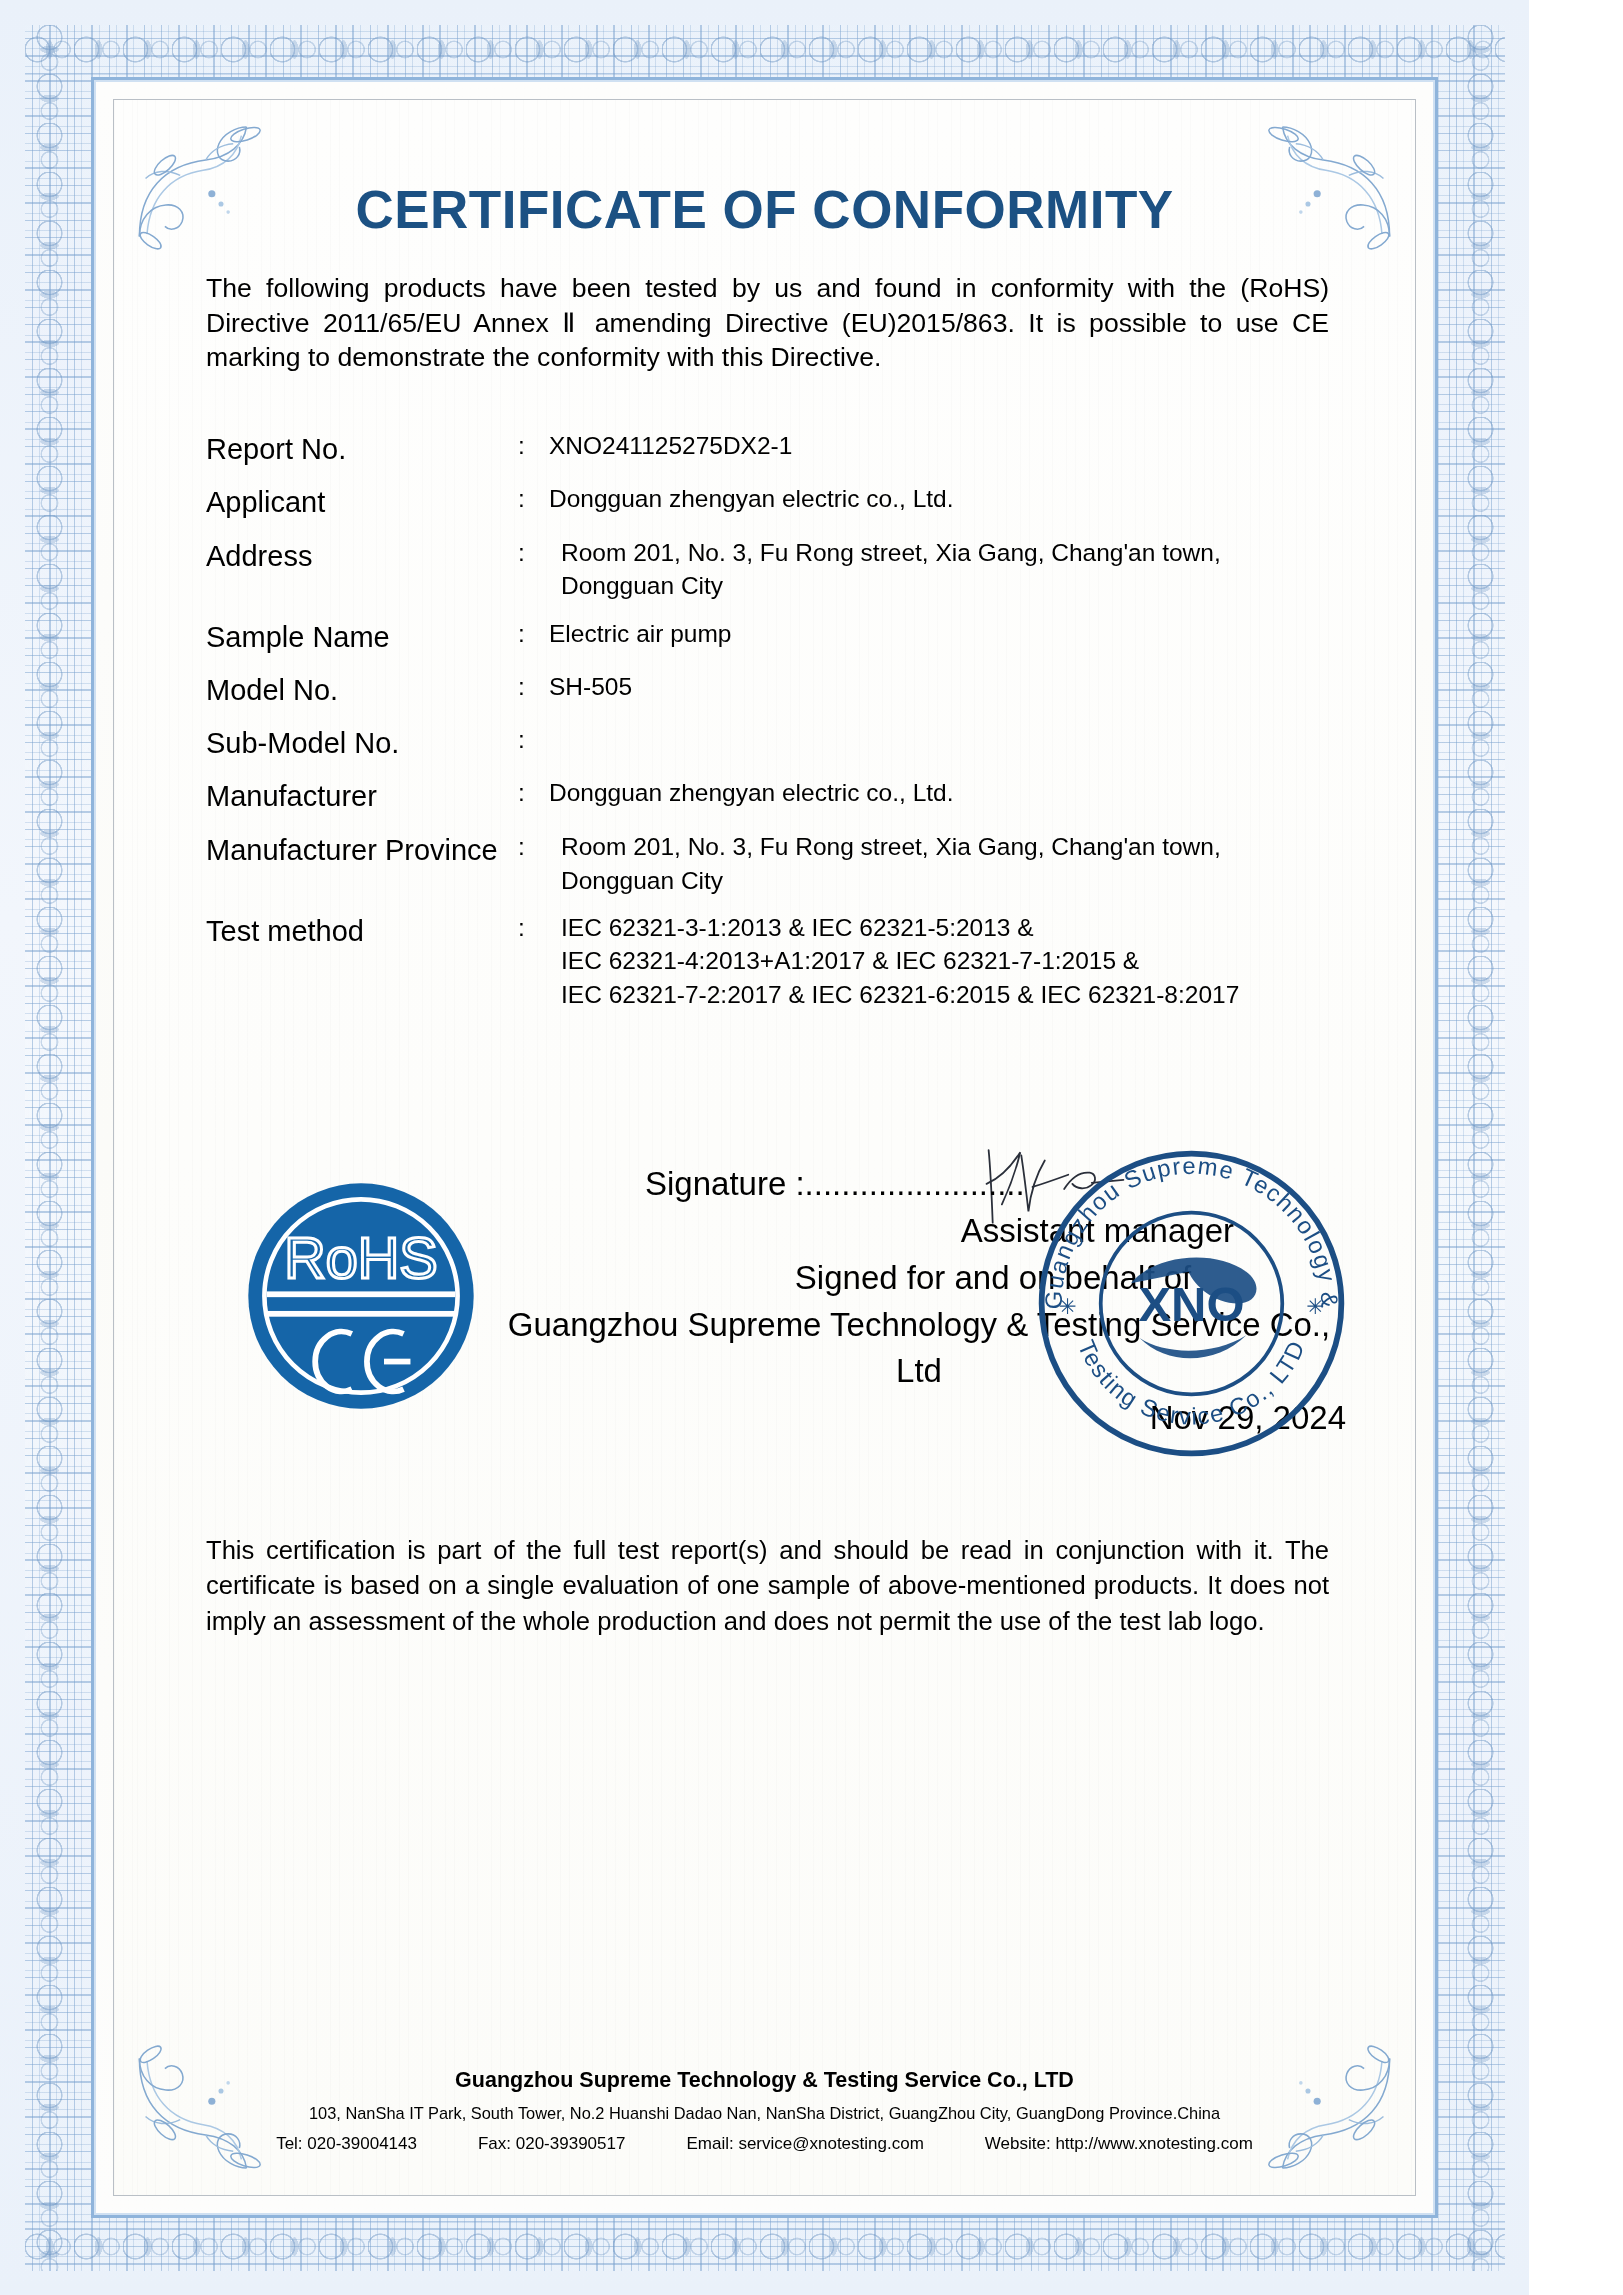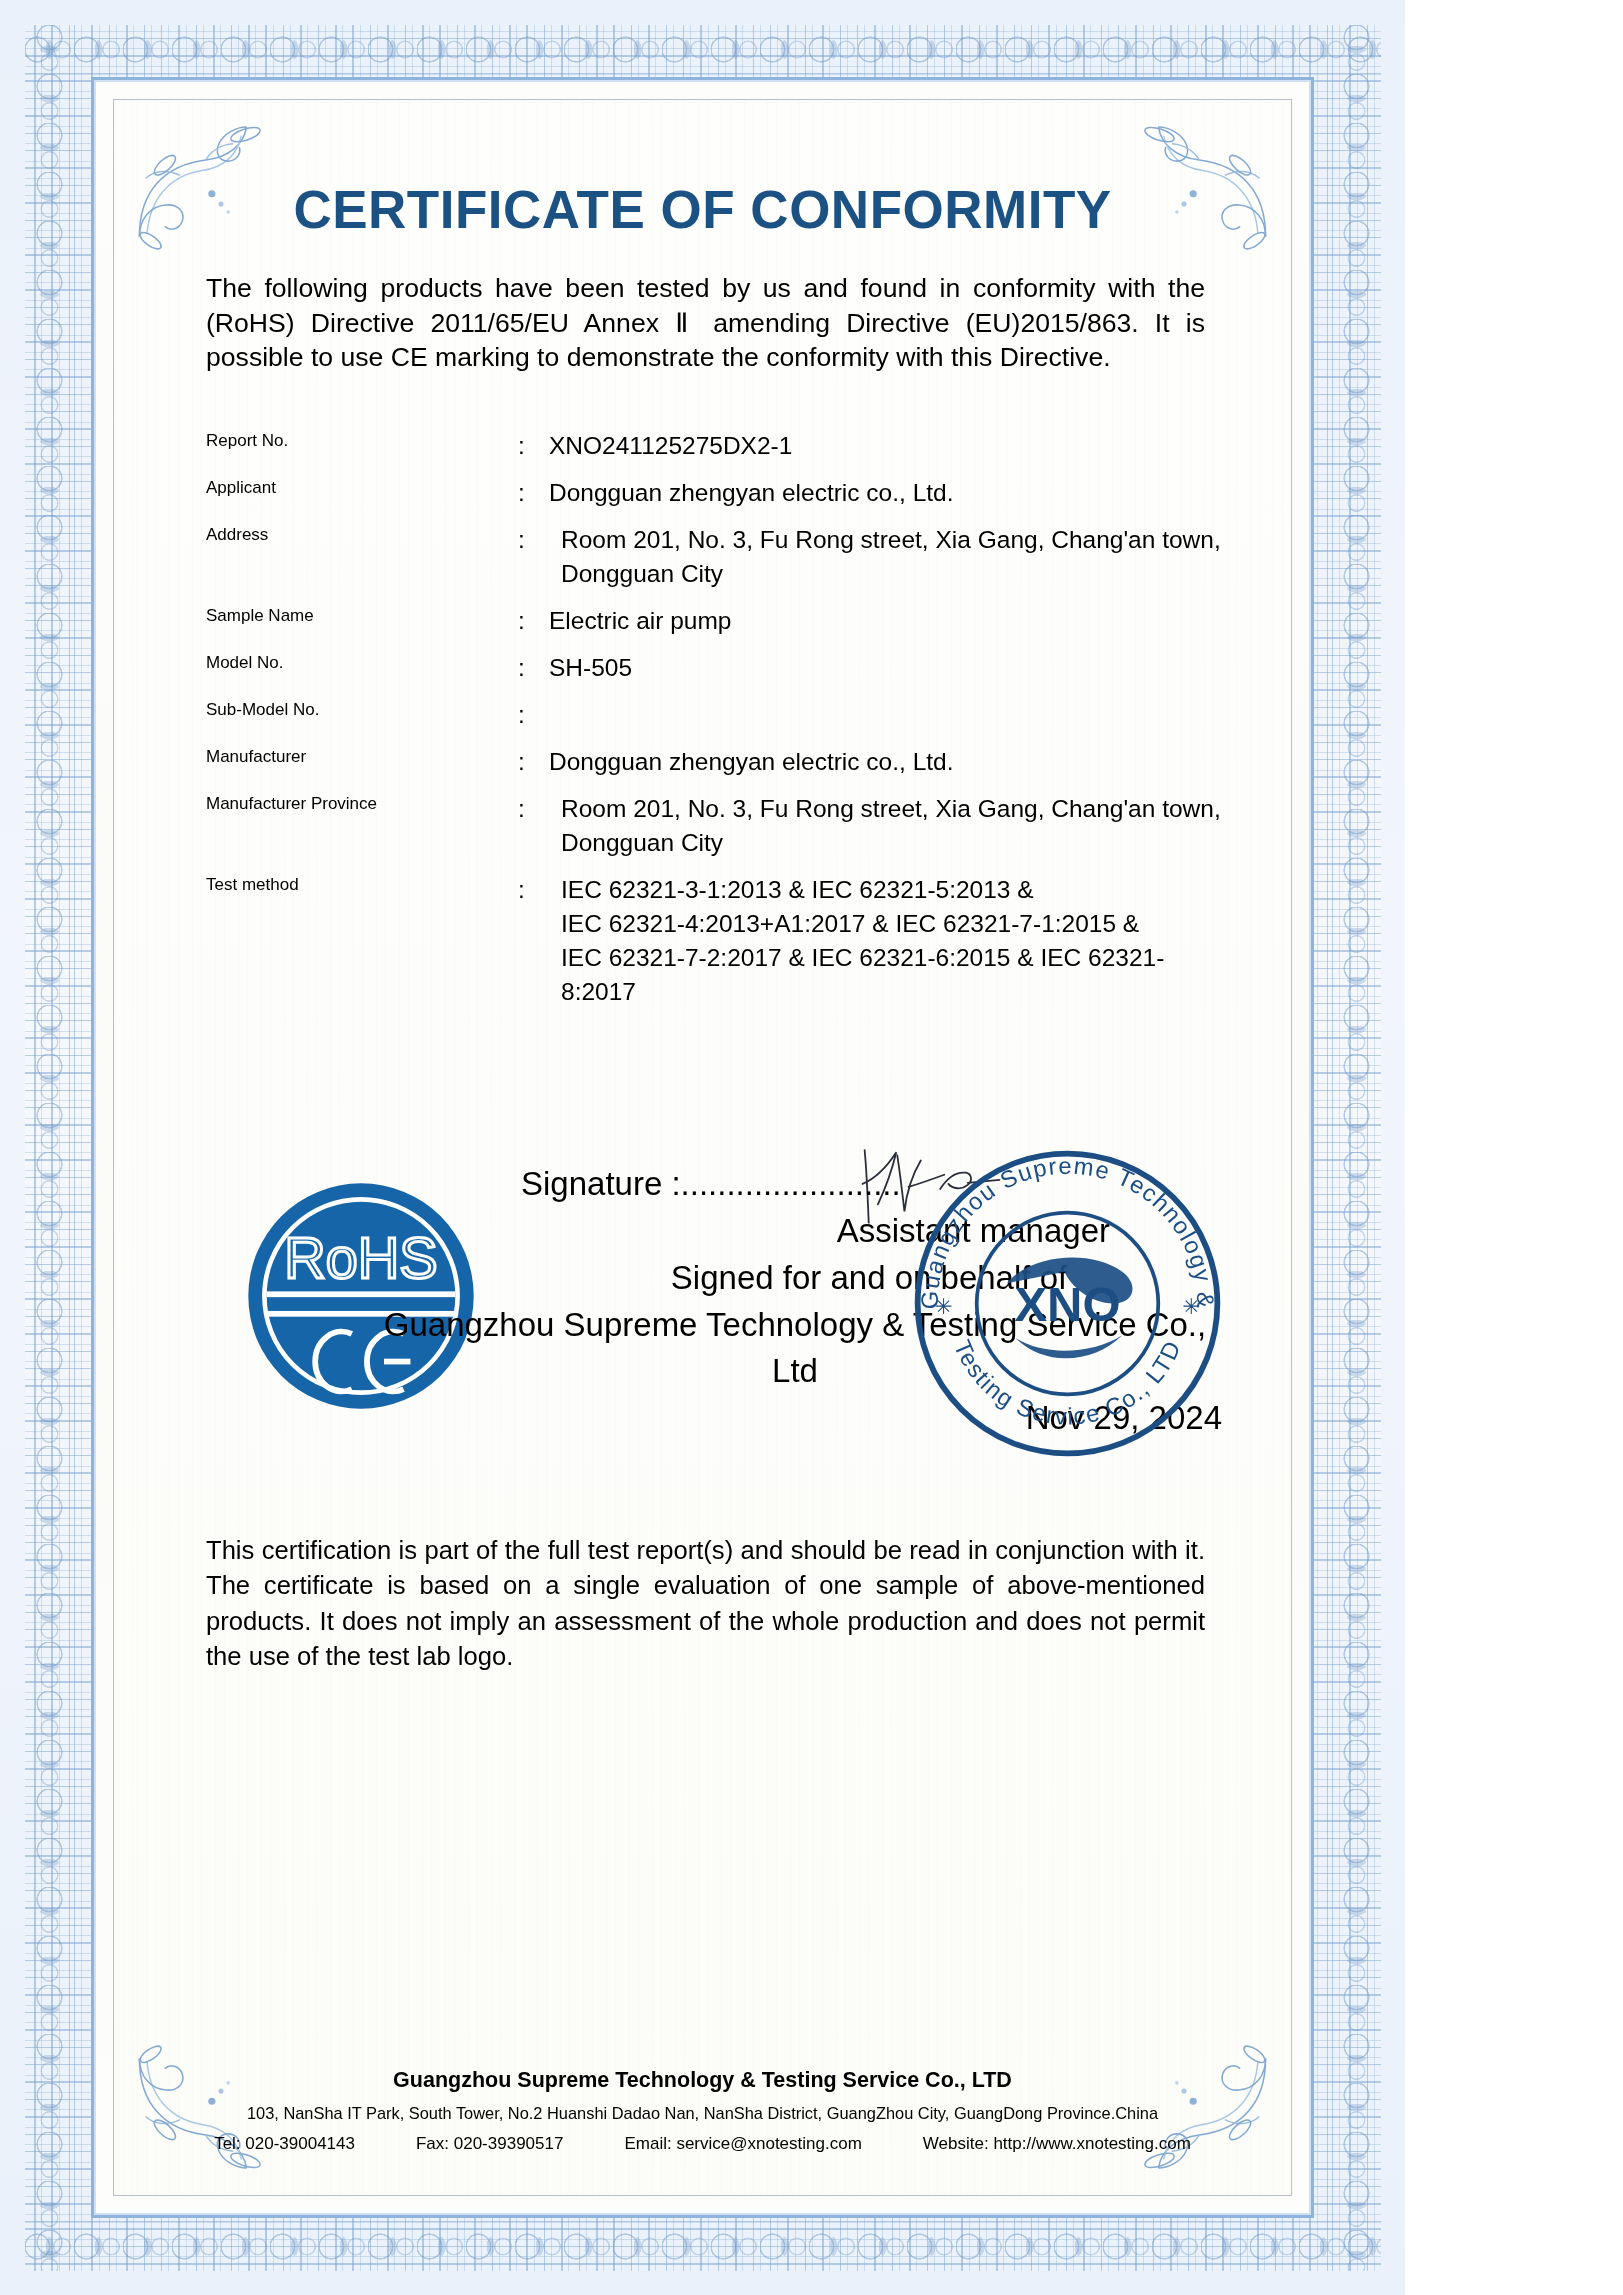--- a/index.html
+++ b/index.html
@@ -5,25 +5,24 @@
   html, body {
     margin: 0;
     padding: 0;
     background: #ffffff;
   }
   body {
     font-family: "Liberation Sans", sans-serif;
   }
   .page {
     position: relative;
-    width: 1385px;
+    width: 1529px;
     height: 2295px;
     background: #22c55e;
     overflow: hidden;
-    padding-left: 20px;
   }
 
   
   .border-outer {
     position: absolute;
     left: 0; top: 0;
     width: 1623px; height: 2295px;
     background:
       linear-gradient(180deg, #eaf1fa 0%, #f2f6fc 40%, #eaf1fa 100%);
   }
@@ -140,21 +139,21 @@
     left: 83px; right: 61px; top: 322px;
   }
   .row {
     display: flex;
     align-items: flex-start;
     margin-bottom: 13.3px;
   }
   .row .label {
     width: 312px;
     flex: 0 0 312px;
-    font-size: 17px;
+    font-size: 29px;
     line-height: 1.38;
     color: #000;
   }
   .row .colon {
     width: 31px;
     flex: 0 0 31px;
     font-size: 24.5px;
     line-height: 1.38;
     color: #000;
   }

